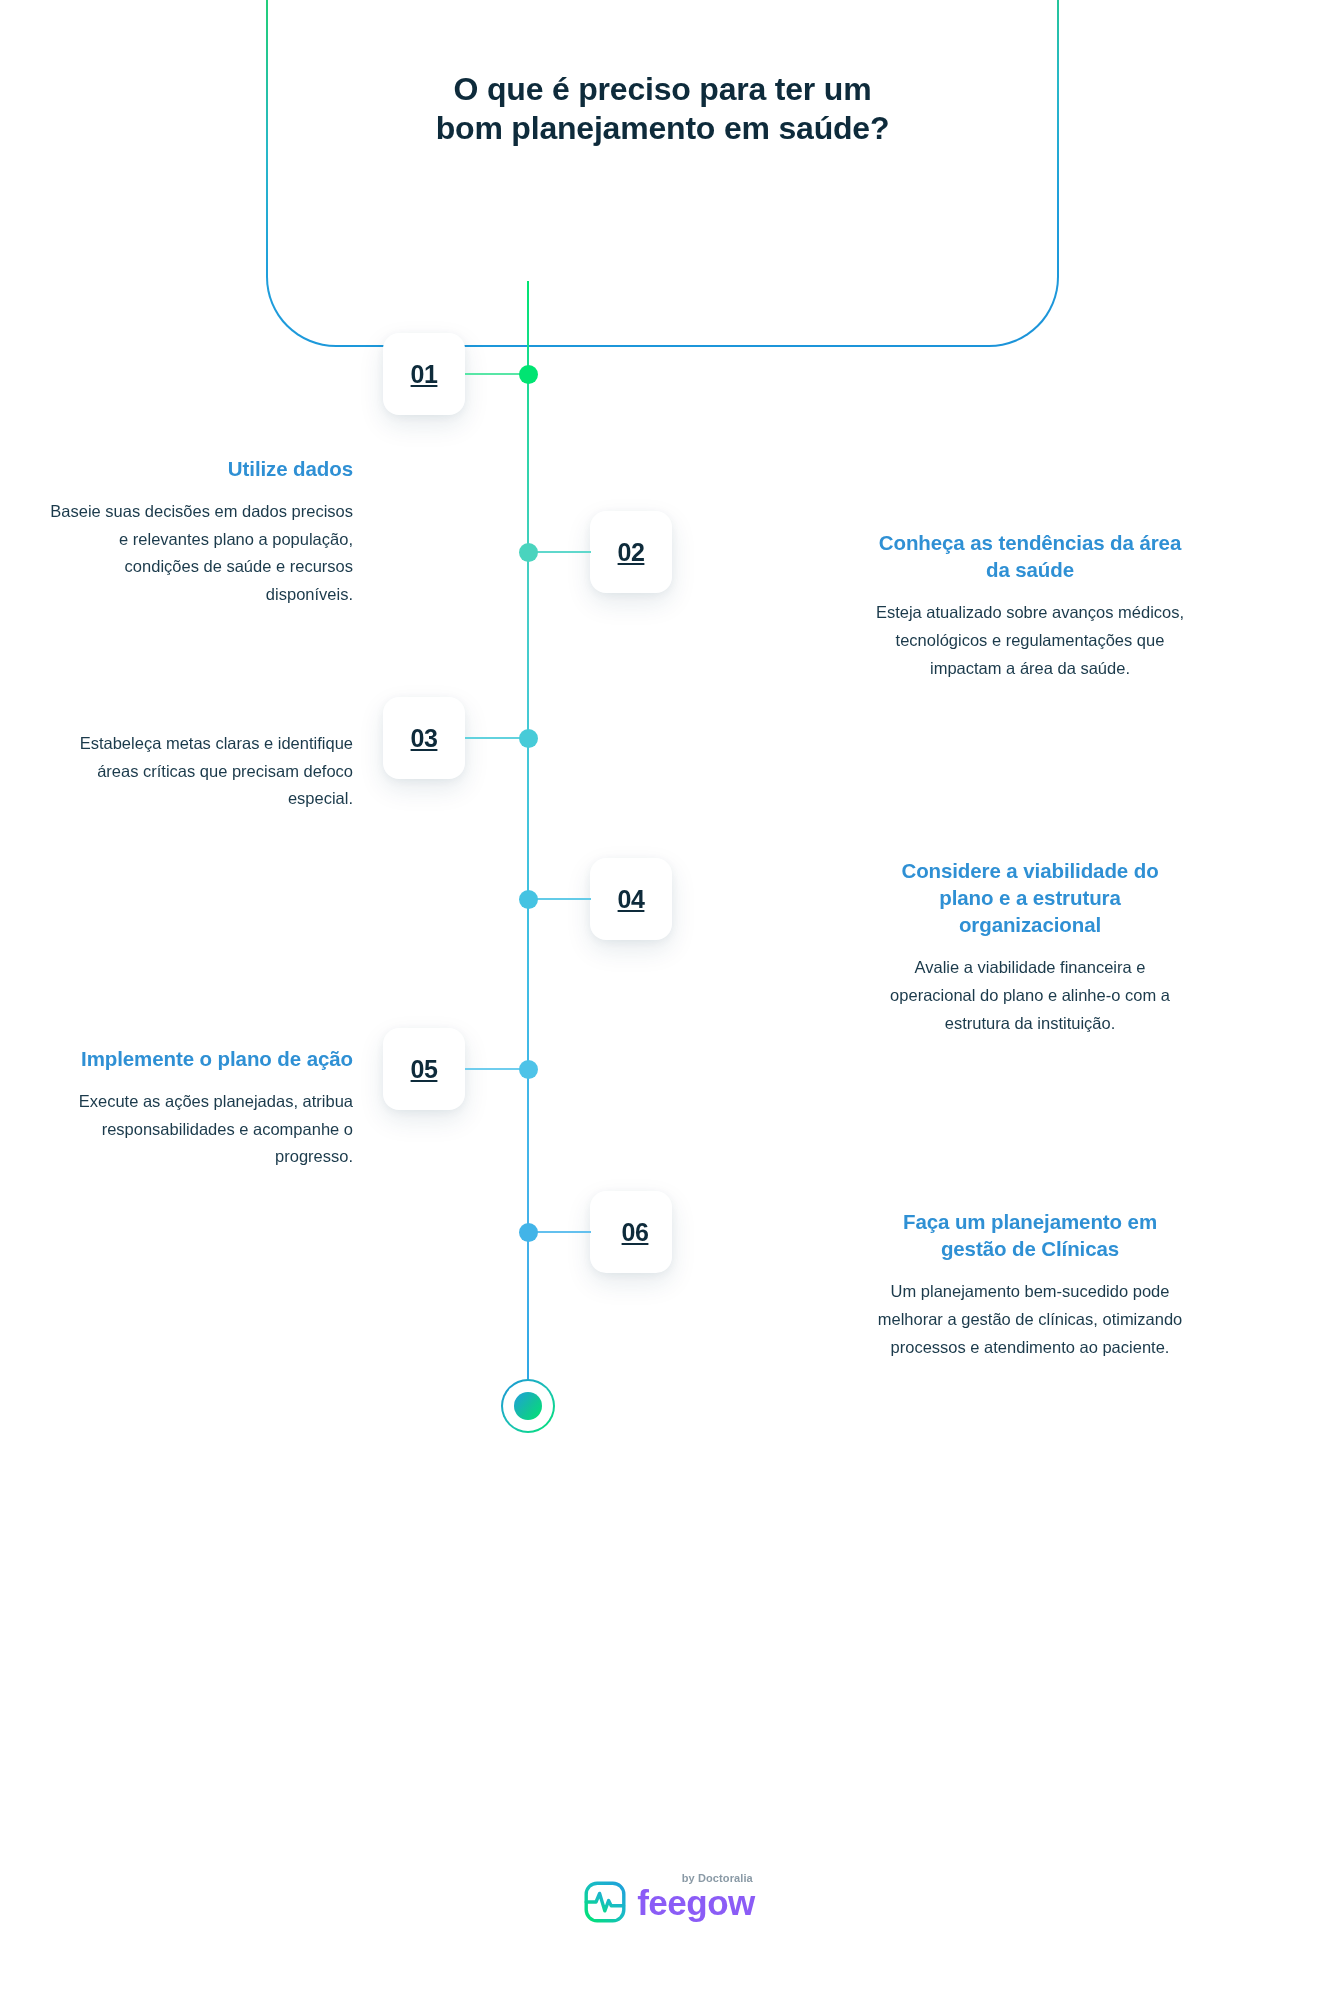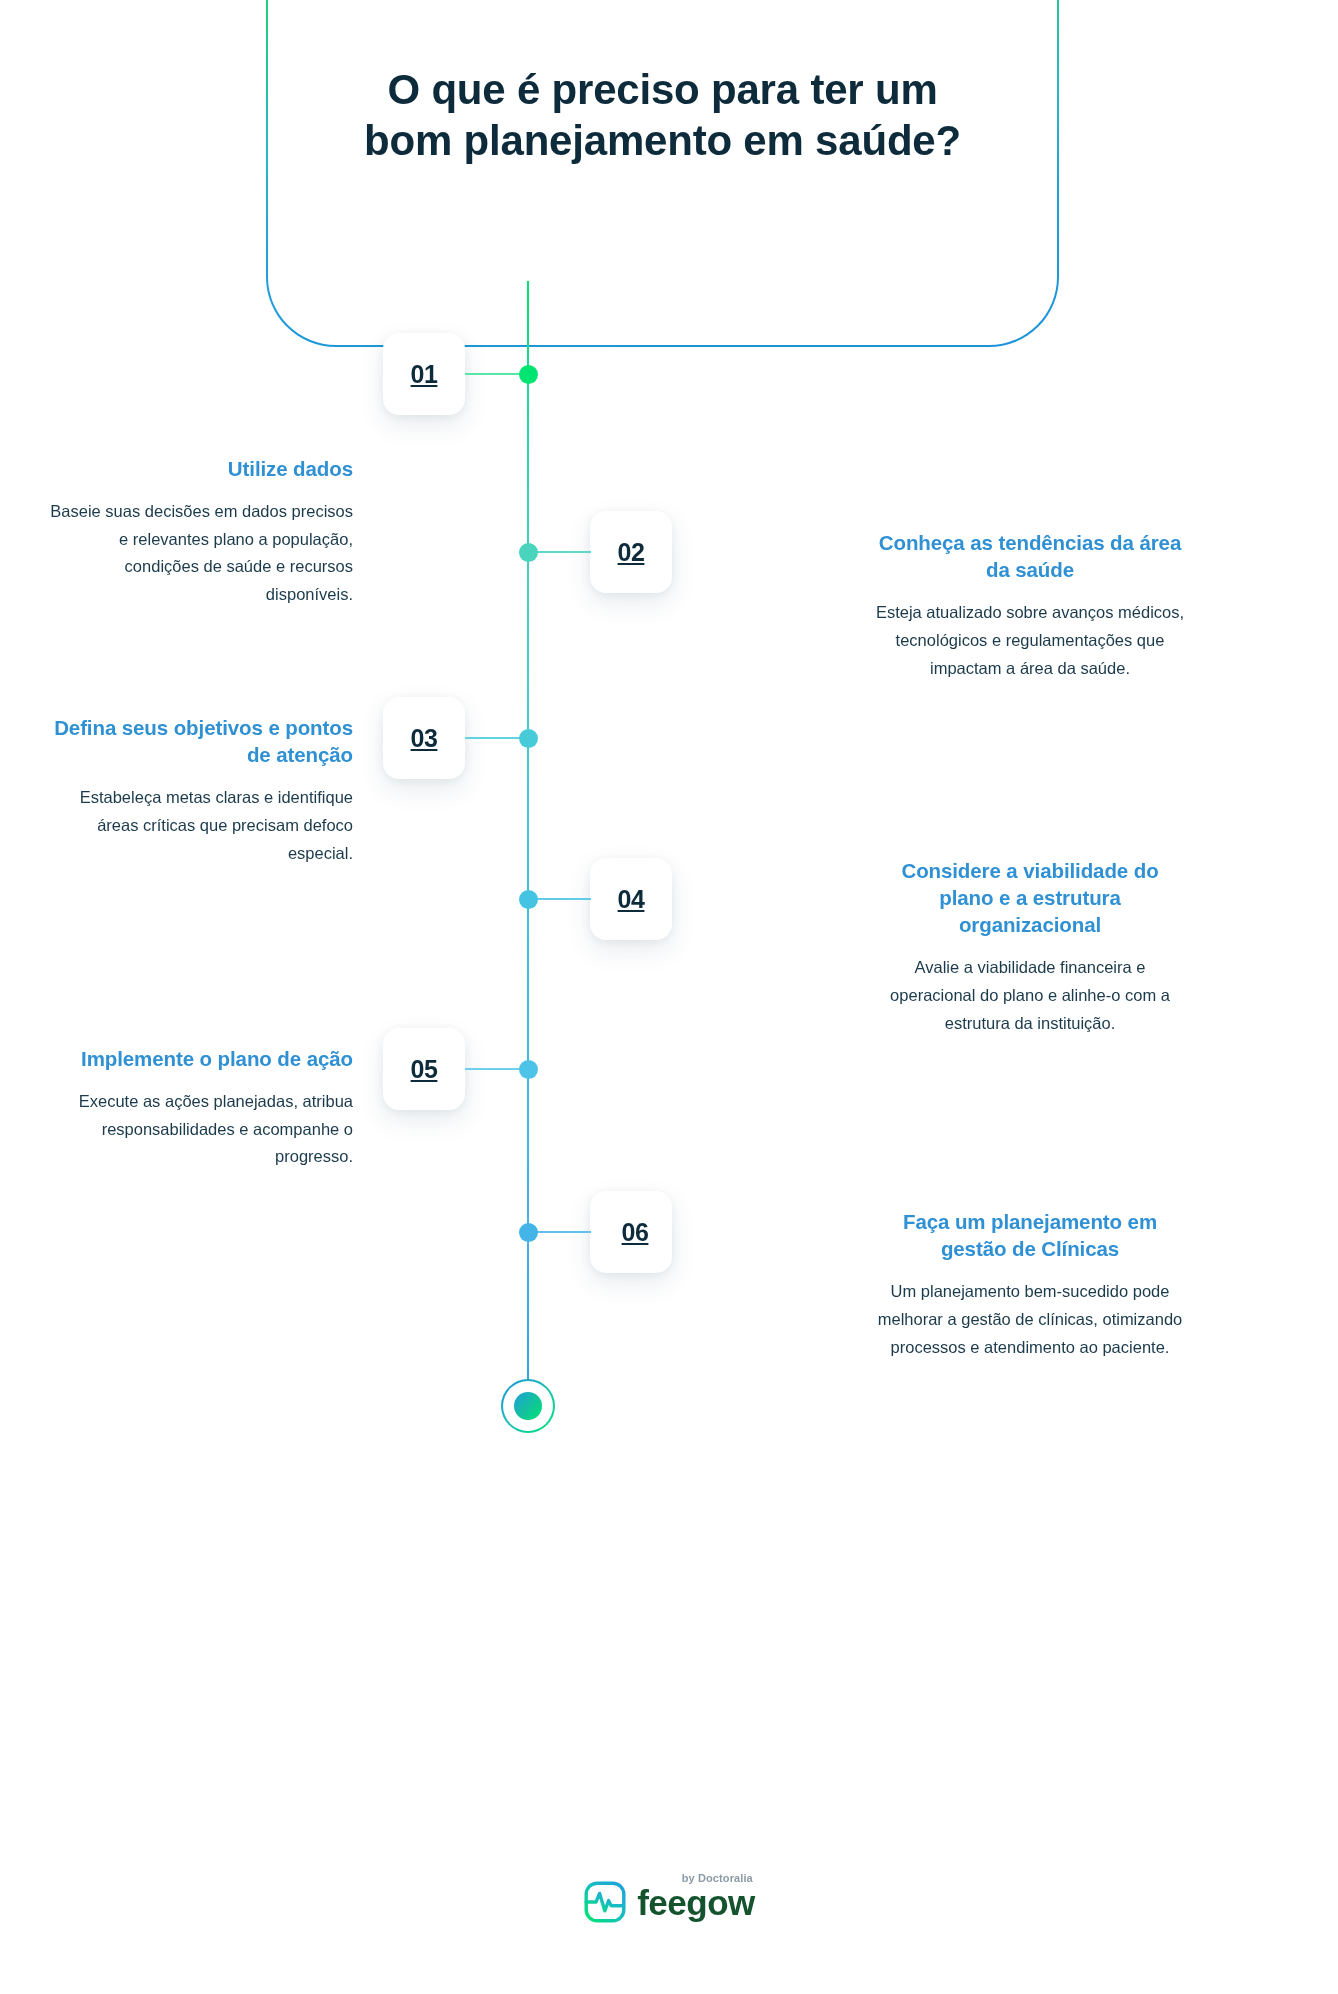--- a/index.html
+++ b/index.html
@@ -33,26 +33,26 @@
       linear-gradient(175deg, #22d36b 0%, #23c98a 18%, #28b8c9 42%, #1f9fdc 68%, #1b93d9 100%) border-box;
   }
   .header-inner {
     position: absolute;
     left: 0; top: 0; width: 100%;
     padding: 96px 50px 0 50px;
     text-align: center;
   }
   .header-title {
     color: #0e2b3b;
-    font-size: 42px;
+    font-size: 32px;
     line-height: 1.22;
     font-weight: bold;
     letter-spacing: -0.2px;
     max-width: 640px;
-    margin: 8px auto;
+    margin: 14px auto;
   }
   .header-sub {
     margin: 28px auto 0 auto;
     max-width: 530px;
     color: #12394d;
     font-size: 18.5px;
     line-height: 1.62;
     font-weight: 400;
   }
 
@@ -150,21 +150,21 @@
     right: 2px; top: -13px;
     font-size: 11px;
     font-weight: bold;
     color: #8a9aa6;
     letter-spacing: 0.1px;
     white-space: nowrap;
   }
   .logo-word {
     font-size: 35px;
     font-weight: bold;
-    color: #14532d;
+    color: #8b5cf6;
     letter-spacing: -0.5px;
     line-height: 1;
   }
 </style>
 </head>
 <body>
 
 <div class="page">
 
   <div class="header-card">
@@ -197,21 +197,20 @@
     </div>
     <div class="num-card" style="left:590px; top:511px;">
       <span>02</span>
     </div>
     <div class="stub" style="left:528px; top:551px; width:63px; background:#5fd8cc;"></div>
     <div class="dot" style="left:519px; top:543px; background:#4ad4be;"></div>
   </div>
 
   <div class="row">
     <div class="side-left" style="top:714px;">
-      <div class="item-title">Defina seus objetivos e pontos de atenção</div>
       <div class="item-desc">Estabeleça metas claras e identifique áreas críticas que precisam defoco especial.</div>
     </div>
     <div class="num-card" style="left:383px; top:697px;">
       <span>03</span>
     </div>
     <div class="stub" style="left:465px; top:737px; width:63px; background:#62d2de;"></div>
     <div class="dot" style="left:519px; top:729px; background:#47cbd8;"></div>
   </div>
 
   <div class="row">

